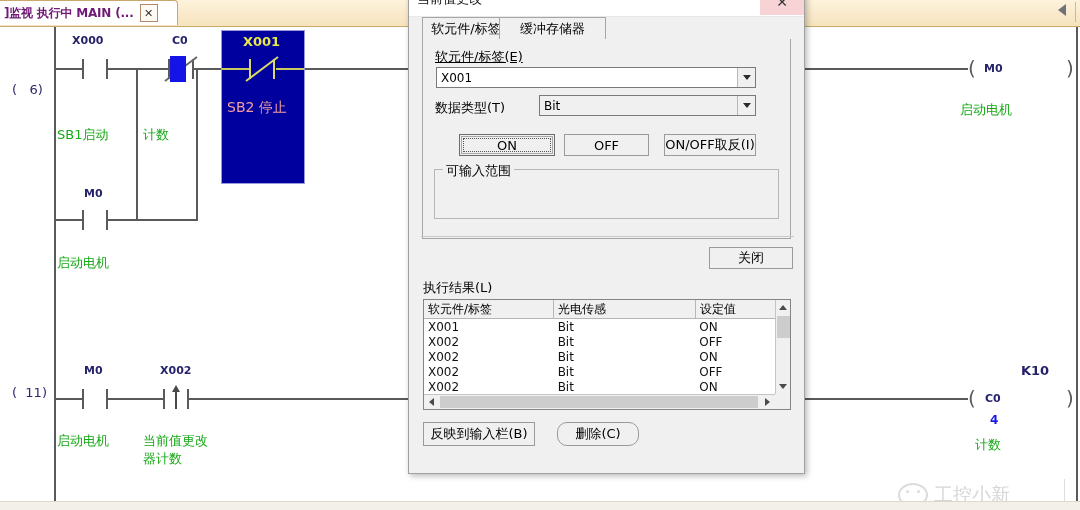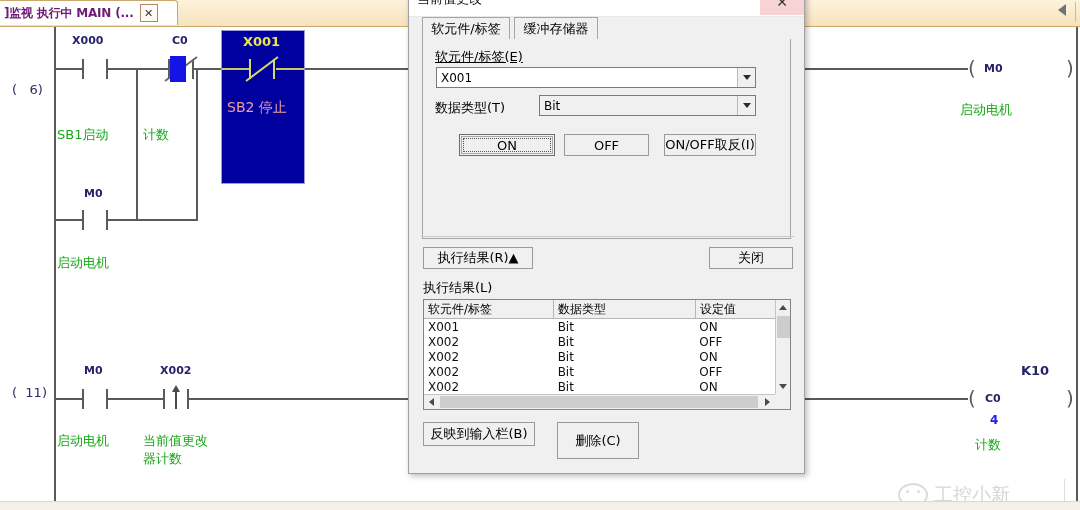--- a/index.html
+++ b/index.html
@@ -446,21 +446,21 @@
       <span class="dlg-title">当前值更改</span>
       <span class="dlg-close">✕</span>
     </div>
 
     <div class="dlg-body">
 
       <div class="dtabs">
         <div class="dtab active" style="left:0px; width:88px; background:#f0f0f0;">
           <span>软元件/标签</span>
         </div>
-        <div class="dtab" style="left:92px; width:84px;">
+        <div class="dtab" style="left:77px; width:107px;">
           <span>缓冲存储器</span>
         </div>
       </div>
 
       <div class="dtab-panel"></div>
 
       <div class="lbl" style="left:26px; top:31px;text-decoration:underline;">软元件/标签(E)</div>
       <div class="combo" style="left:27px; top:50px; width:320px;">
         <span class="combo-text">X001</span>
         <span class="combo-arrow">
@@ -480,36 +480,36 @@
         <span>ON</span>
         <span class="focusrect"></span>
       </div>
       <div class="btn" style="left:155px; top:117px; width:85px; height:22px;">
         <span>OFF</span>
       </div>
       <div class="btn" style="left:255px; top:117px; width:92px; height:22px;">
         <span>ON/OFF取反(I)</span>
       </div>
 
+      <div class="groupbox" style="left:25px; top:152px; width:345px; height:50px;">
+        <span class="groupbox-title">可输入范围</span>
+      </div>
 
       <div class="sep-line" style="left:12px; top:219px; width:373px;"></div>
 
-      <div class="btn" style="left:14px; top:230px; width:110px; height:22px;">
-        <span>执行结果(R)▲</span>
-      </div>
       <div class="btn" style="left:300px; top:230px; width:84px; height:22px;">
         <span>关闭</span>
       </div>
 
       <div class="lbl" style="left:14px; top:262px;">执行结果(L)</div>
 
       <div class="listbox" style="left:14px; top:282px; width:368px; height:111px;">
         <div class="lv-head">
           <div class="lv-col" style="width:130px;">软元件/标签</div>
-          <div class="lv-col" style="width:142px;">数据类型</div>
+          <div class="lv-col" style="width:142px;">光电传感</div>
           <div class="lv-col" style="width:80px; border-right:none;">设定值</div>
         </div>
 
         <div class="lv-rows">
           <div class="lv-row">
             <span class="lv-cell" style="width:130px;">X001</span>
             <span class="lv-cell" style="width:142px;">Bit</span>
             <span class="lv-cell" style="width:80px;">ON</span>
           </div>
           <div class="lv-row">
@@ -552,20 +552,20 @@
           <div class="hs-btn right">
               <span class="arrow-rt"></span>
             </div>
         </div>
         <div class="corner-box"></div>
       </div>
 
       <div class="btn" style="left:14px; top:405px; width:112px; height:24px;">
         <span>反映到输入栏(B)</span>
       </div>
-      <div class="btn" style="left:148px; top:405px; width:82px; height:37px;">
+      <div class="btn" style="left:148px; top:405px; width:82px; height:24px;border-radius:10px;">
         <span>删除(C)</span>
       </div>
 
     </div>
   </div>
 
 </div>
 
 </body></html>

